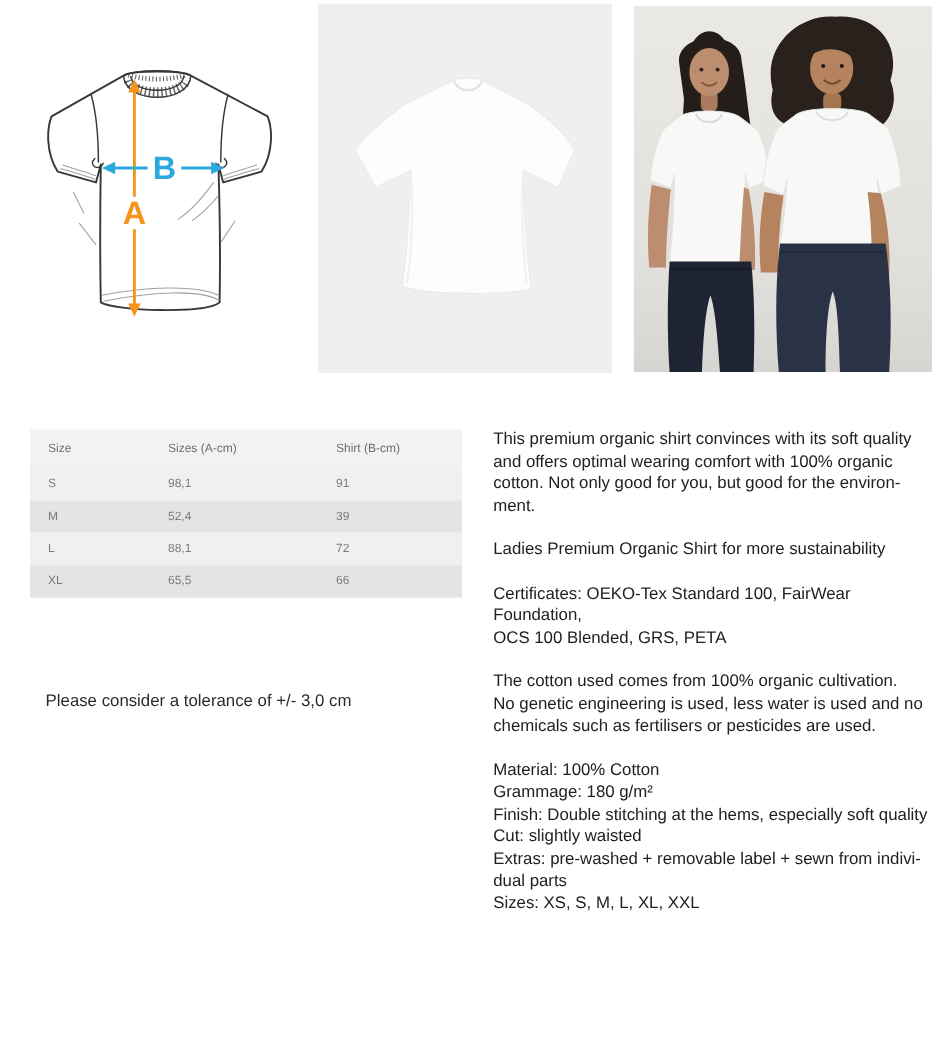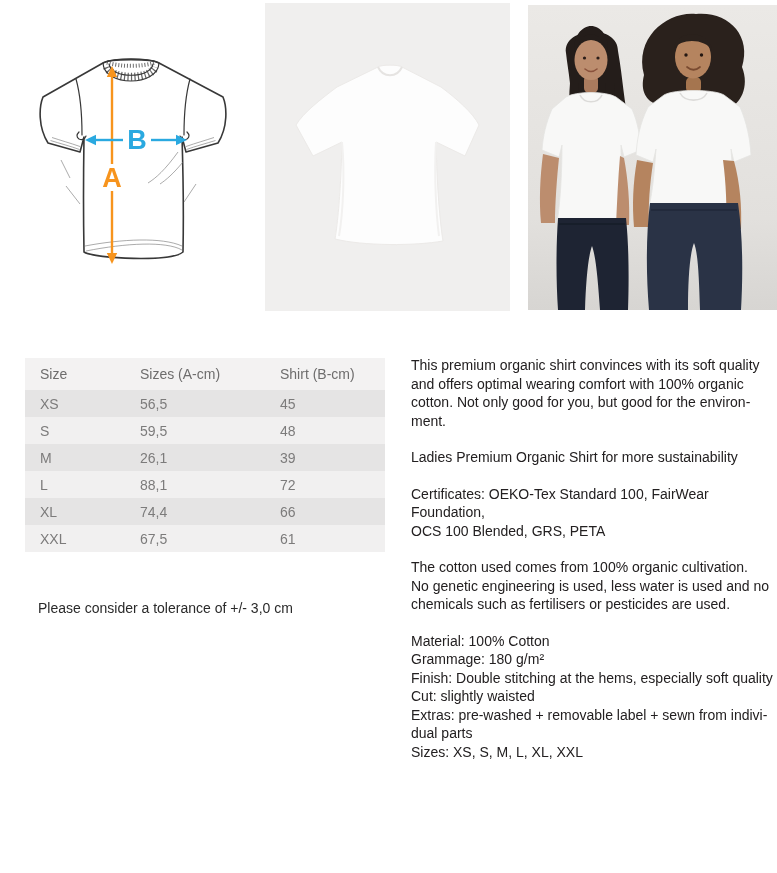--- a/index.html
+++ b/index.html
@@ -6,29 +6,29 @@
   .page{position:relative;width:777px;height:873px;background:#ffffff;
         font-family:"Liberation Sans",sans-serif;overflow:hidden;}
 
   .panel{position:absolute;}
   #diagram-panel{left:0;top:0;width:250px;height:320px;background:#ffffff;}
   #product-panel{left:265px;top:3px;width:245px;height:308px;}
   #models-panel{left:528px;top:5px;width:249px;height:305px;}
   .panel svg{display:block;width:100%;height:100%;}
 
   table.size-table{position:absolute;left:25px;top:358px;width:360px;
-        border-collapse:collapse;table-layout:fixed;font-size:14px;}
+        border-collapse:collapse;table-layout:fixed;font-size:10px;}
   table.size-table th{background:#f3f2f2;color:#6e6d6d;font-weight:400;
         text-align:left;height:32px;padding:0;}
   table.size-table td{height:27px;padding:0;color:#7c7b7b;}
   table.size-table tr.odd td{background:#e5e4e4;}
   table.size-table tr.even td{background:#f1f0f0;}
   table.size-table th:first-child, table.size-table td:first-child{padding-left:15px;}
 
-  .tolerance{position:absolute;left:38px;top:575px;font-size:14px;color:#2a2a2a;margin-top:25px;}
+  .tolerance{position:absolute;left:38px;top:575px;font-size:14px;color:#2a2a2a;}
 
   .description{position:absolute;left:411px;top:356px;width:368px;
         font-size:14px;line-height:18.5px;color:#232021;}
   .description p{margin:0 0 18px 0;white-space:pre-line;}
 
   .thin{stroke:#6f6f6f;stroke-width:0.9;fill:none;opacity:.65;}
   .outline{stroke:#383838;stroke-width:1.6;fill:#ffffff;stroke-linejoin:round;stroke-linecap:round;}
   .seam{stroke:#383838;stroke-width:1.2;fill:none;stroke-linecap:round;}
 </style>
 </head>
@@ -184,49 +184,39 @@
         <col style="width:105px">
       </colgroup>
     <thead>
       <tr>
         <th>Size</th>
         <th>Sizes (A-cm)</th>
         <th>Shirt (B-cm)</th>
       </tr>
     </thead>
     <tbody>
-        <tr class="odd">
-          <td>XS</td>
-          <td>56,5</td>
-          <td>45</td>
-        </tr>
         <tr class="even">
           <td>S</td>
-          <td>59,5</td>
-          <td>48</td>
+          <td>98,1</td>
+          <td>91</td>
         </tr>
         <tr class="odd">
           <td>M</td>
-          <td>26,1</td>
+          <td>52,4</td>
           <td>39</td>
         </tr>
         <tr class="even">
           <td>L</td>
           <td>88,1</td>
           <td>72</td>
         </tr>
         <tr class="odd">
           <td>XL</td>
-          <td>74,4</td>
+          <td>65,5</td>
           <td>66</td>
-        </tr>
-        <tr class="even">
-          <td>XXL</td>
-          <td>67,5</td>
-          <td>61</td>
         </tr>
       </tbody>
   </table>
 
   <div class="tolerance">Please consider a tolerance of +/- 3,0 cm</div>
 
   <div class="description">
     <p>This premium organic shirt convinces with its soft quality
 and offers optimal wearing comfort with 100% organic
 cotton. Not only good for you, but good for the environ-

